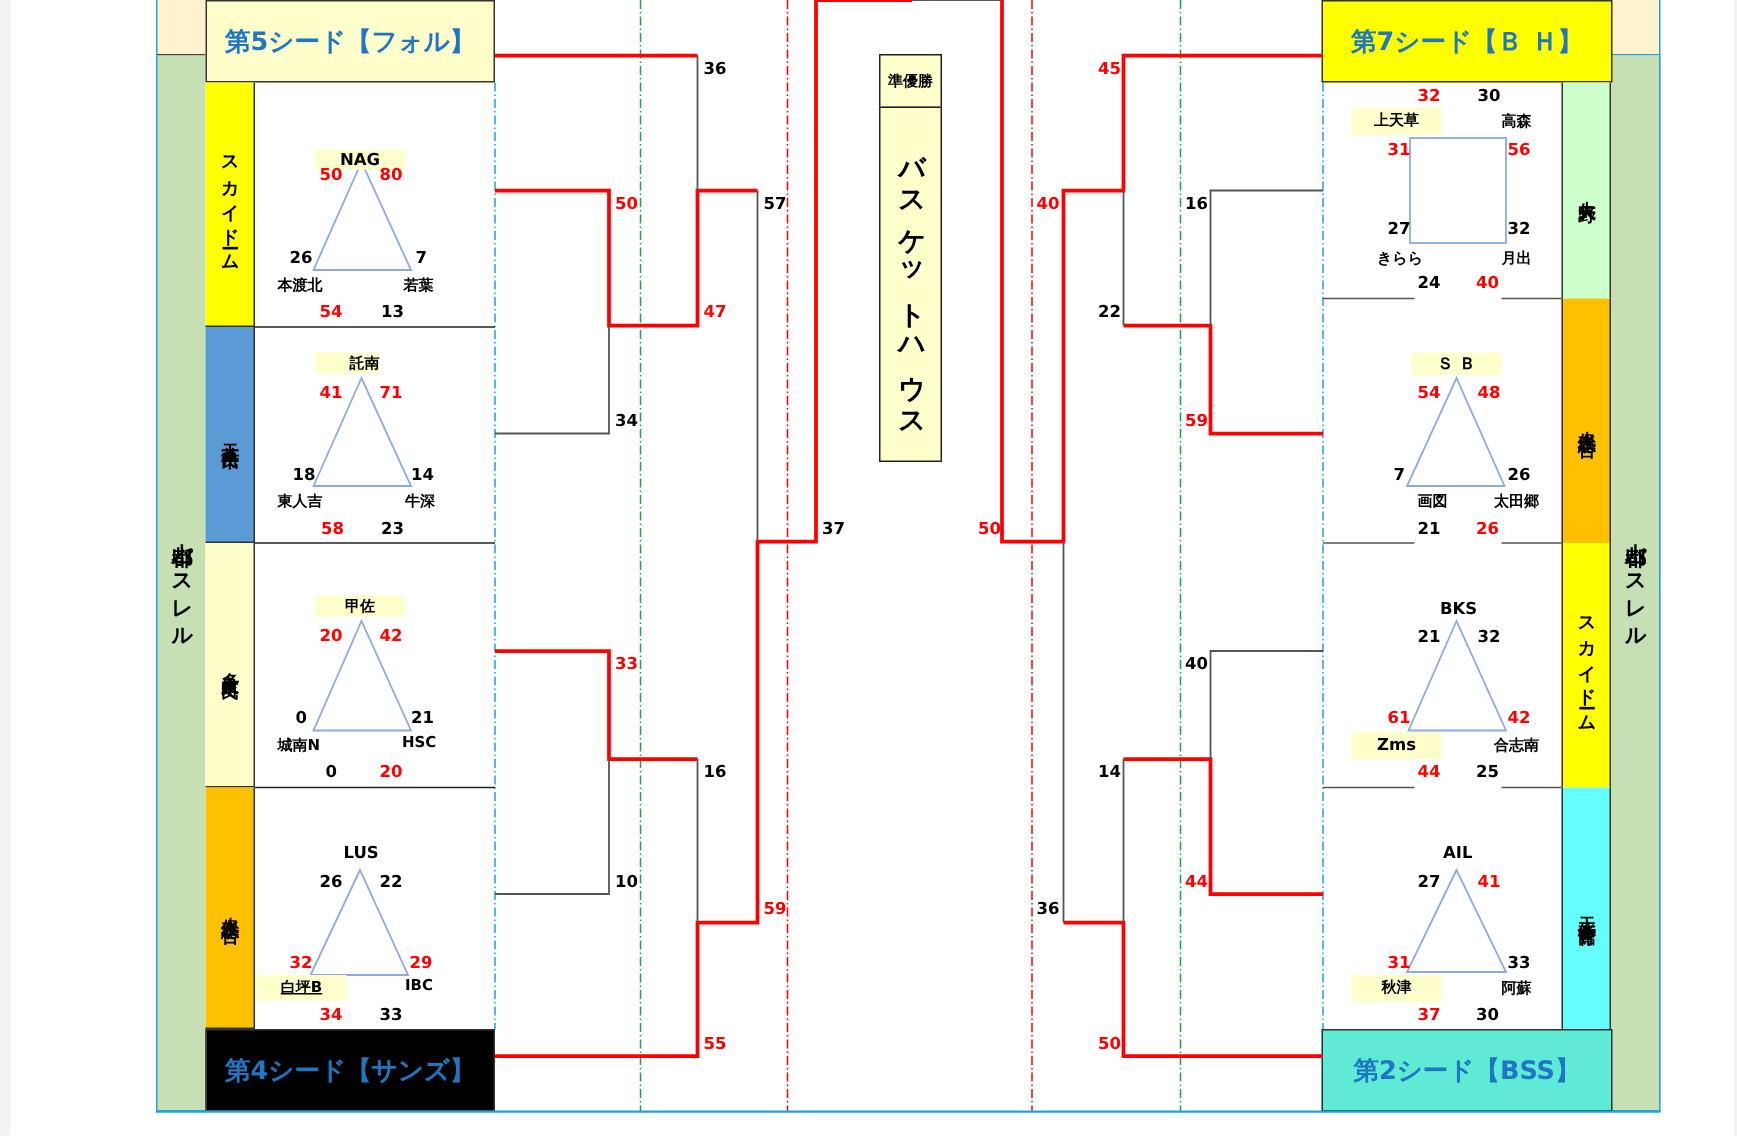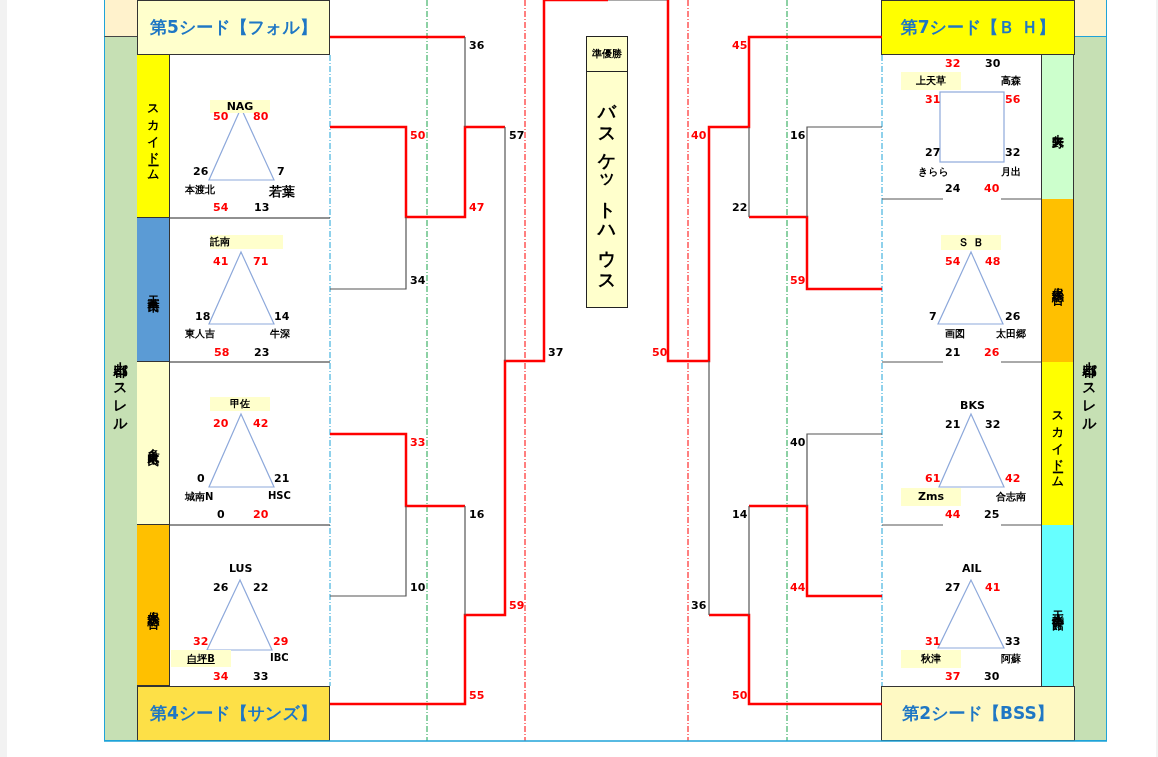--- a/index.html
+++ b/index.html
@@ -27,23 +27,23 @@
 <div class="edge-left"></div>
 <div class="edge-right"></div>
 
 <div class="abs band-top" style="left:104px;top:0;width:33px;height:37px;border-left:1px solid #1fa3d8;border-bottom:1px solid #444;"></div>
 <div class="abs band-top" style="left:1074px;top:0;width:33px;height:37px;border-right:1px solid #1fa3d8;border-bottom:1px solid #1fa3d8;"></div>
 
 <div class="abs band-side vtext" style="left:104px;top:37px;width:33px;height:704px;border-left:1px solid #1fa3d8;border-bottom:1px solid #1fa3d8;font-size:14px;">山都パスレル</div>
 <div class="abs band-side vtext" style="left:1074px;top:37px;width:33px;height:704px;border-right:1px solid #1fa3d8;border-bottom:1px solid #1fa3d8;font-size:14px;">山都パスレル</div>
 
 <div class="abs seed" style="left:137px;top:0;width:193px;height:55px;background:#ffffcc;">第5シード【フォル】</div>
-<div class="abs seed" style="left:137px;top:686px;width:193px;height:55px;background:#fde047;">第4シード【サンズ】</div>
+<div class="abs seed" style="left:137px;top:686px;width:193px;height:55px;background:#000000;">第4シード【サンズ】</div>
 <div class="abs seed" style="left:881px;top:0;width:194px;height:55px;background:#ffff00;">第7シード【Ｂ Ｈ】</div>
-<div class="abs seed" style="left:881px;top:686px;width:194px;height:55px;background:#fef9c3;">第2シード【BSS】</div>
+<div class="abs seed" style="left:881px;top:686px;width:194px;height:55px;background:#5eead4;">第2シード【BSS】</div>
 
 <div class="abs vtext venue" style="left:137px;top:55px;width:33px;height:163px;background:#ffff00;">スカイドーム</div>
 <div class="abs vtext venue" style="left:137px;top:218px;width:33px;height:144px;background:#5b9bd5;">天草市民</div>
 <div class="abs vtext venue" style="left:137px;top:362px;width:33px;height:163px;background:#ffffcc;">多良木町民</div>
 <div class="abs vtext venue" style="left:137px;top:525px;width:33px;height:161px;background:#ffc000;">水俣総合</div>
 
 <div class="abs vtext" style="left:1041px;top:55px;width:33px;height:144px;background:#ccffcc;border-left:1px solid #333;border-right:1px solid #333;font-size:12px;">大矢野</div>
 <div class="abs vtext" style="left:1041px;top:199px;width:33px;height:163px;background:#ffc000;border-left:1px solid #333;border-right:1px solid #333;font-size:12px;">水俣総合</div>
 <div class="abs vtext" style="left:1041px;top:362px;width:33px;height:163px;background:#ffff00;border-left:1px solid #333;border-right:1px solid #333;font-size:12px;">スカイドーム</div>
 <div class="abs vtext" style="left:1041px;top:525px;width:33px;height:161px;background:#66ffff;border-left:1px solid #333;border-right:1px solid #333;font-size:12px;">天水体育館</div>
@@ -112,25 +112,25 @@
 
 <div class="abs" style="left:586px;top:36px;width:42px;height:36px;background:#ffffcc;border:1px solid #222;font-size:10px;font-weight:bold;display:flex;align-items:center;justify-content:center;">準優勝</div>
 <div class="abs vtext" style="left:586px;top:71px;width:42px;height:237px;background:#ffffcc;border:1px solid #222;font-size:18px;letter-spacing:4px;">バスケットハウス</div>
 
 <div class="lbl hl" style="left:210px;top:100px;width:60px;text-align:center;">NAG</div>
 <div class="lbl red" style="left:213px;top:110px;">50</div>
 <div class="lbl red" style="left:253px;top:110px;">80</div>
 <div class="lbl" style="left:193px;top:165px;">26</div>
 <div class="lbl" style="left:277px;top:165px;">7</div>
 <div class="lbl" style="left:185px;top:183px;font-size:10px;">本渡北</div>
-<div class="lbl" style="left:269px;top:183px;font-size:13px;">若葉</div>
+<div class="lbl" style="left:269px;top:183px;font-size:10px;">若葉</div>
 <div class="lbl red" style="left:213px;top:201px;">54</div>
 <div class="lbl" style="left:254px;top:201px;">13</div>
 
-<div class="lbl hl" style="left:210px;top:235px;width:73px;text-align:left;font-size:10px;">託南</div>
+<div class="lbl hl" style="left:210px;top:235px;width:43px;text-align:right;font-size:10px;">託南</div>
 <div class="lbl red" style="left:213px;top:255px;">41</div>
 <div class="lbl red" style="left:253px;top:255px;">71</div>
 <div class="lbl" style="left:195px;top:310px;">18</div>
 <div class="lbl" style="left:274px;top:310px;">14</div>
 <div class="lbl" style="left:185px;top:327px;font-size:10px;">東人吉</div>
 <div class="lbl" style="left:270px;top:327px;font-size:10px;">牛深</div>
 <div class="lbl red" style="left:214px;top:346px;">58</div>
 <div class="lbl" style="left:254px;top:346px;">23</div>
 
 <div class="lbl hl" style="left:210px;top:397px;width:60px;text-align:center;font-size:10px;">甲佐</div>

